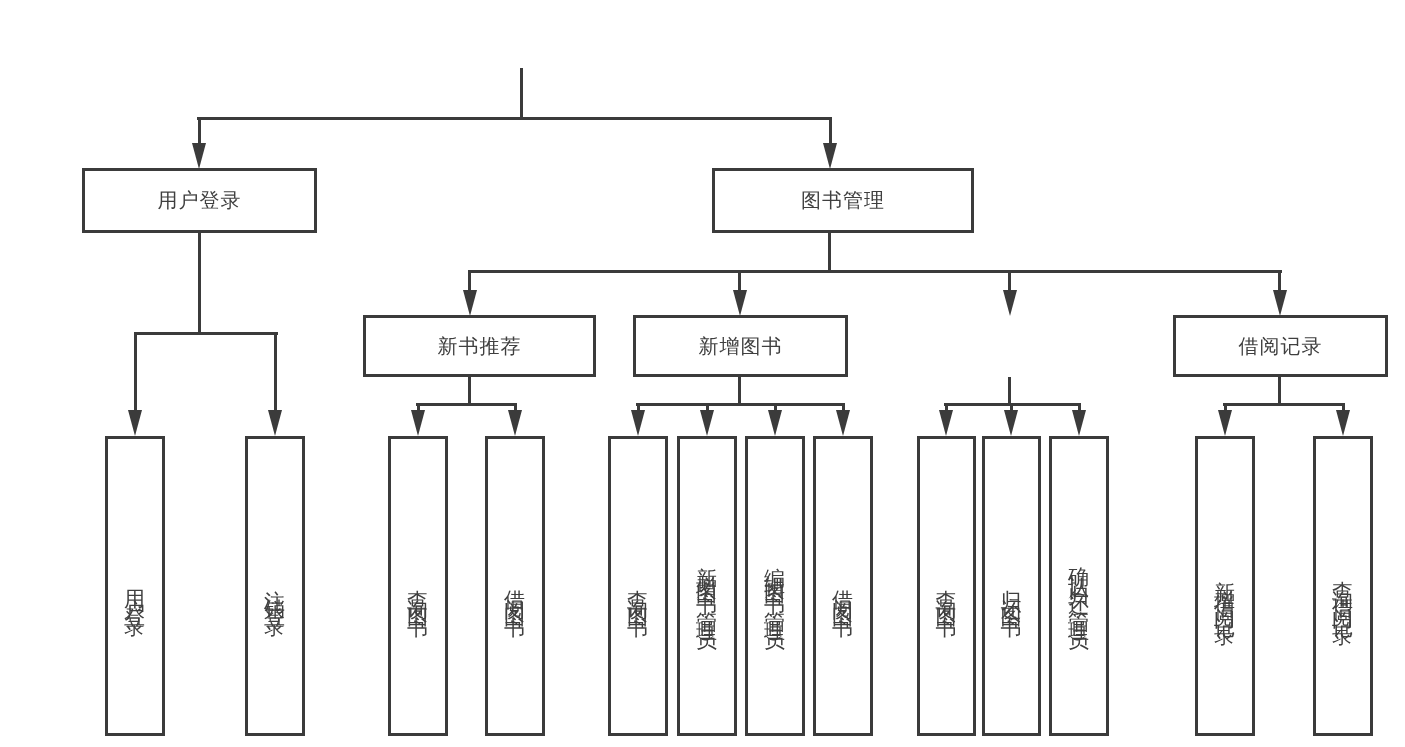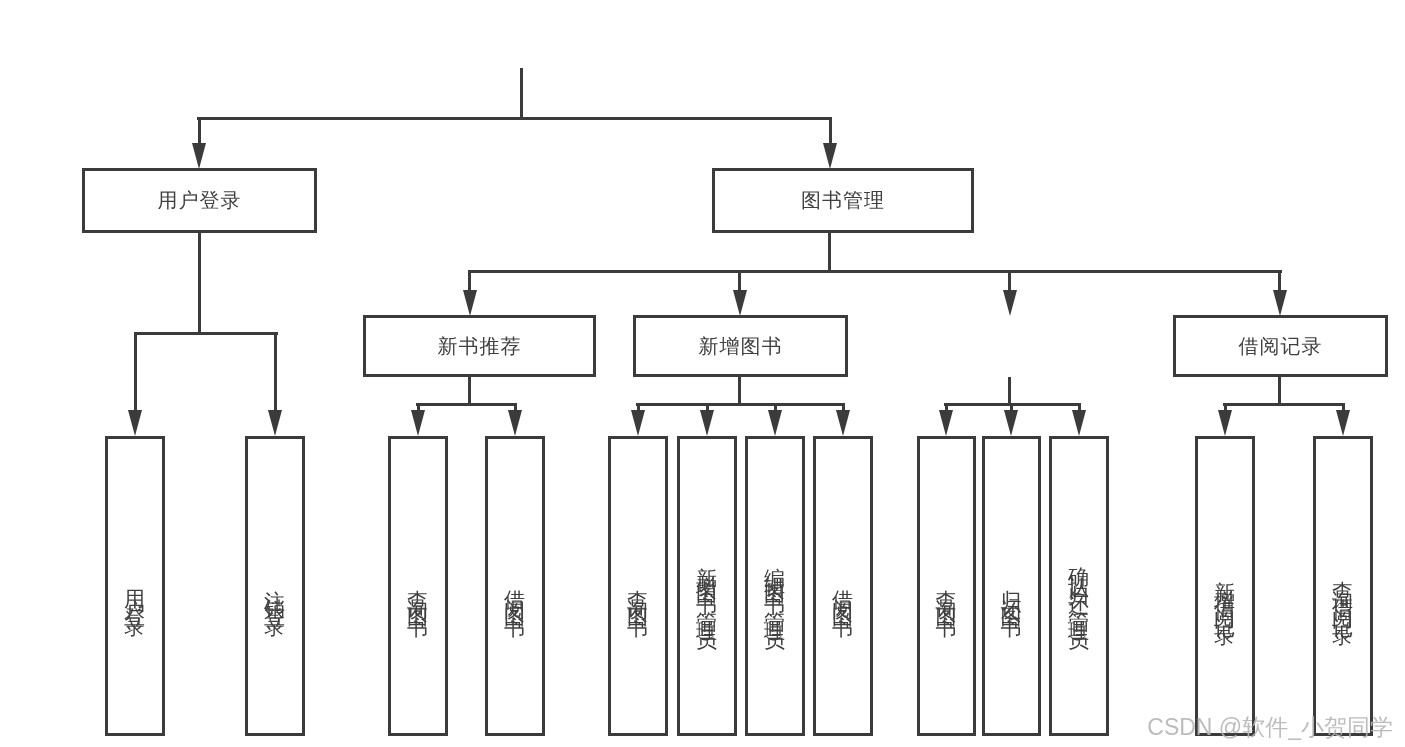--- a/index.html
+++ b/index.html
@@ -151,15 +151,14 @@
     <span>确认归还（管理员）</span>
   </div>
 
   <div class="box v" style="left:1195px;top:436px;width:60px;height:300px">
     <span>新增借阅记录</span>
   </div>
   <div class="box v" style="left:1313px;top:436px;width:60px;height:300px">
     <span>查询借阅记录</span>
   </div>
 
-  <div class="watermark">CSDN @软件_小贺同学</div>
 
 </div>
 
 </body></html>

